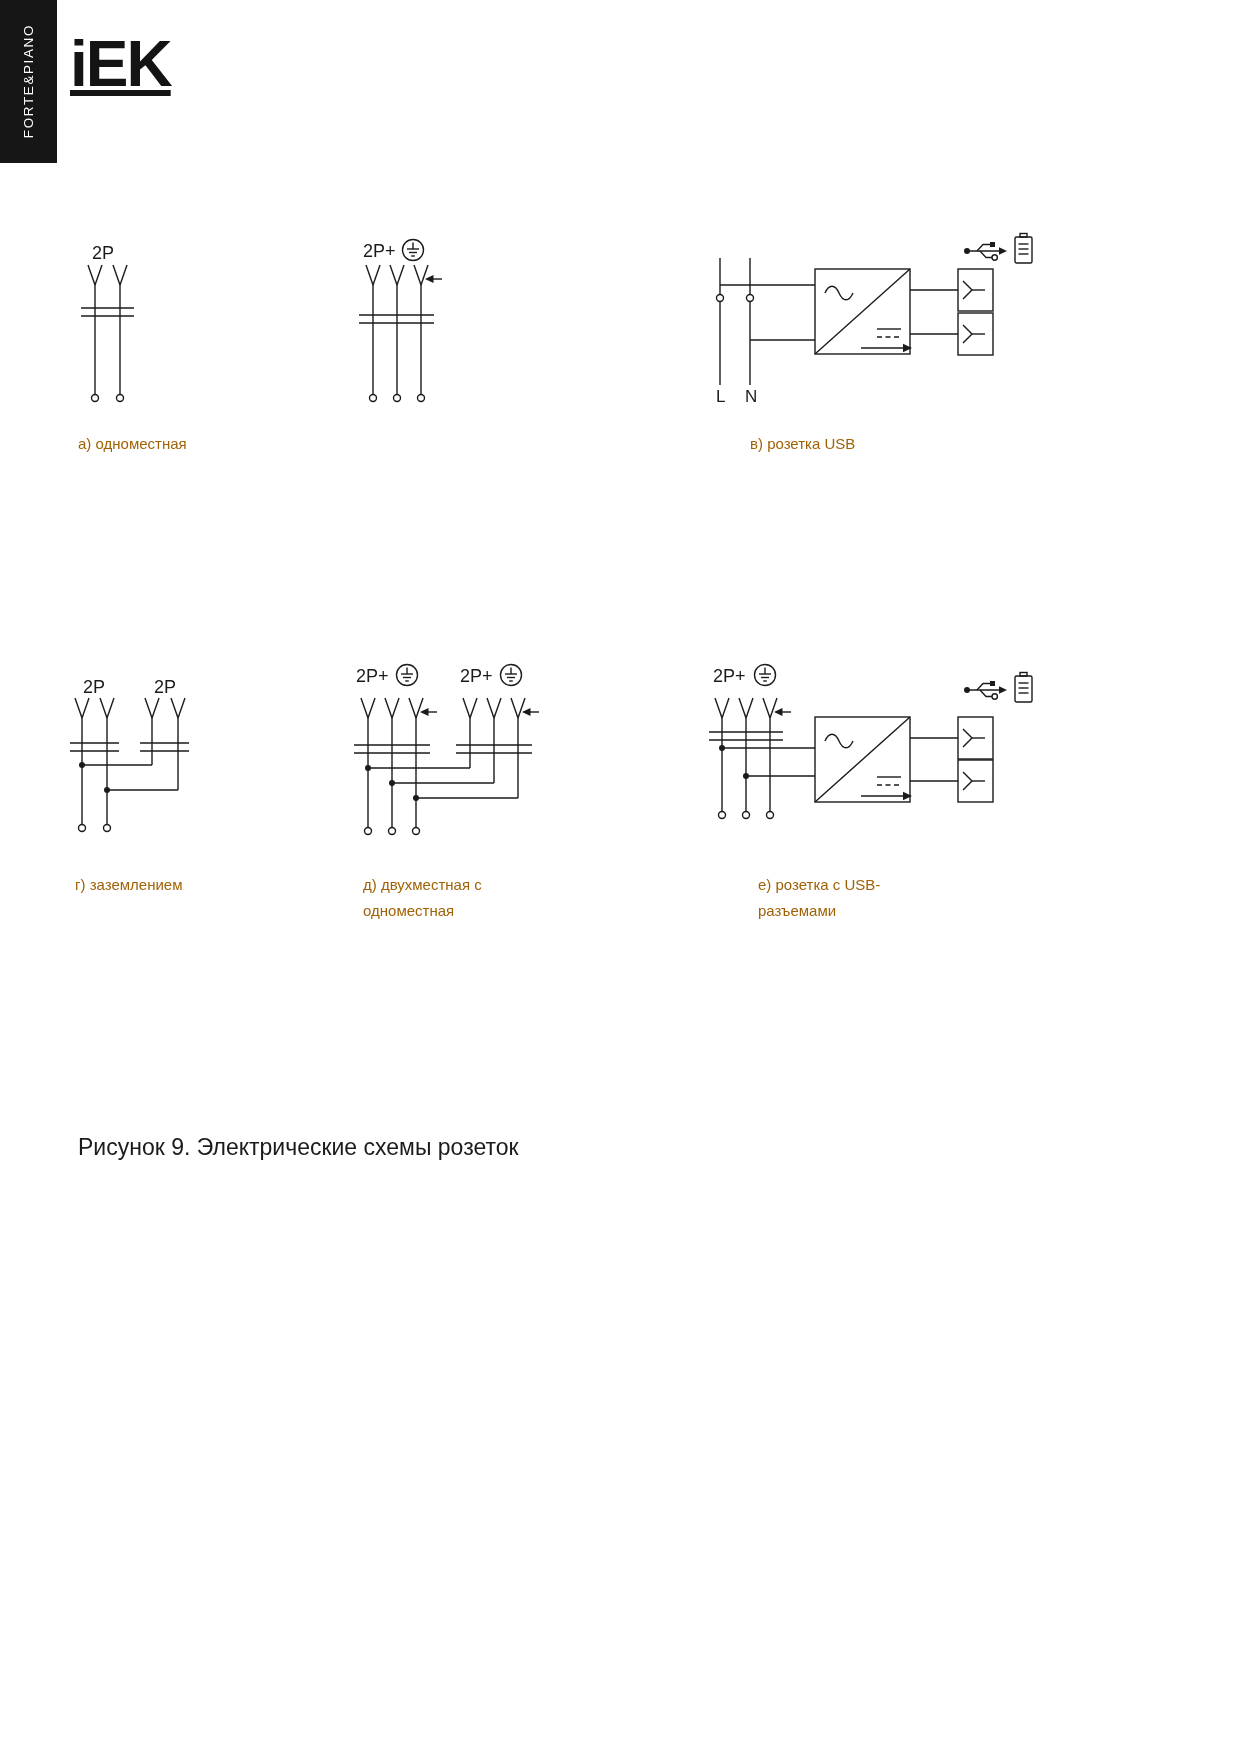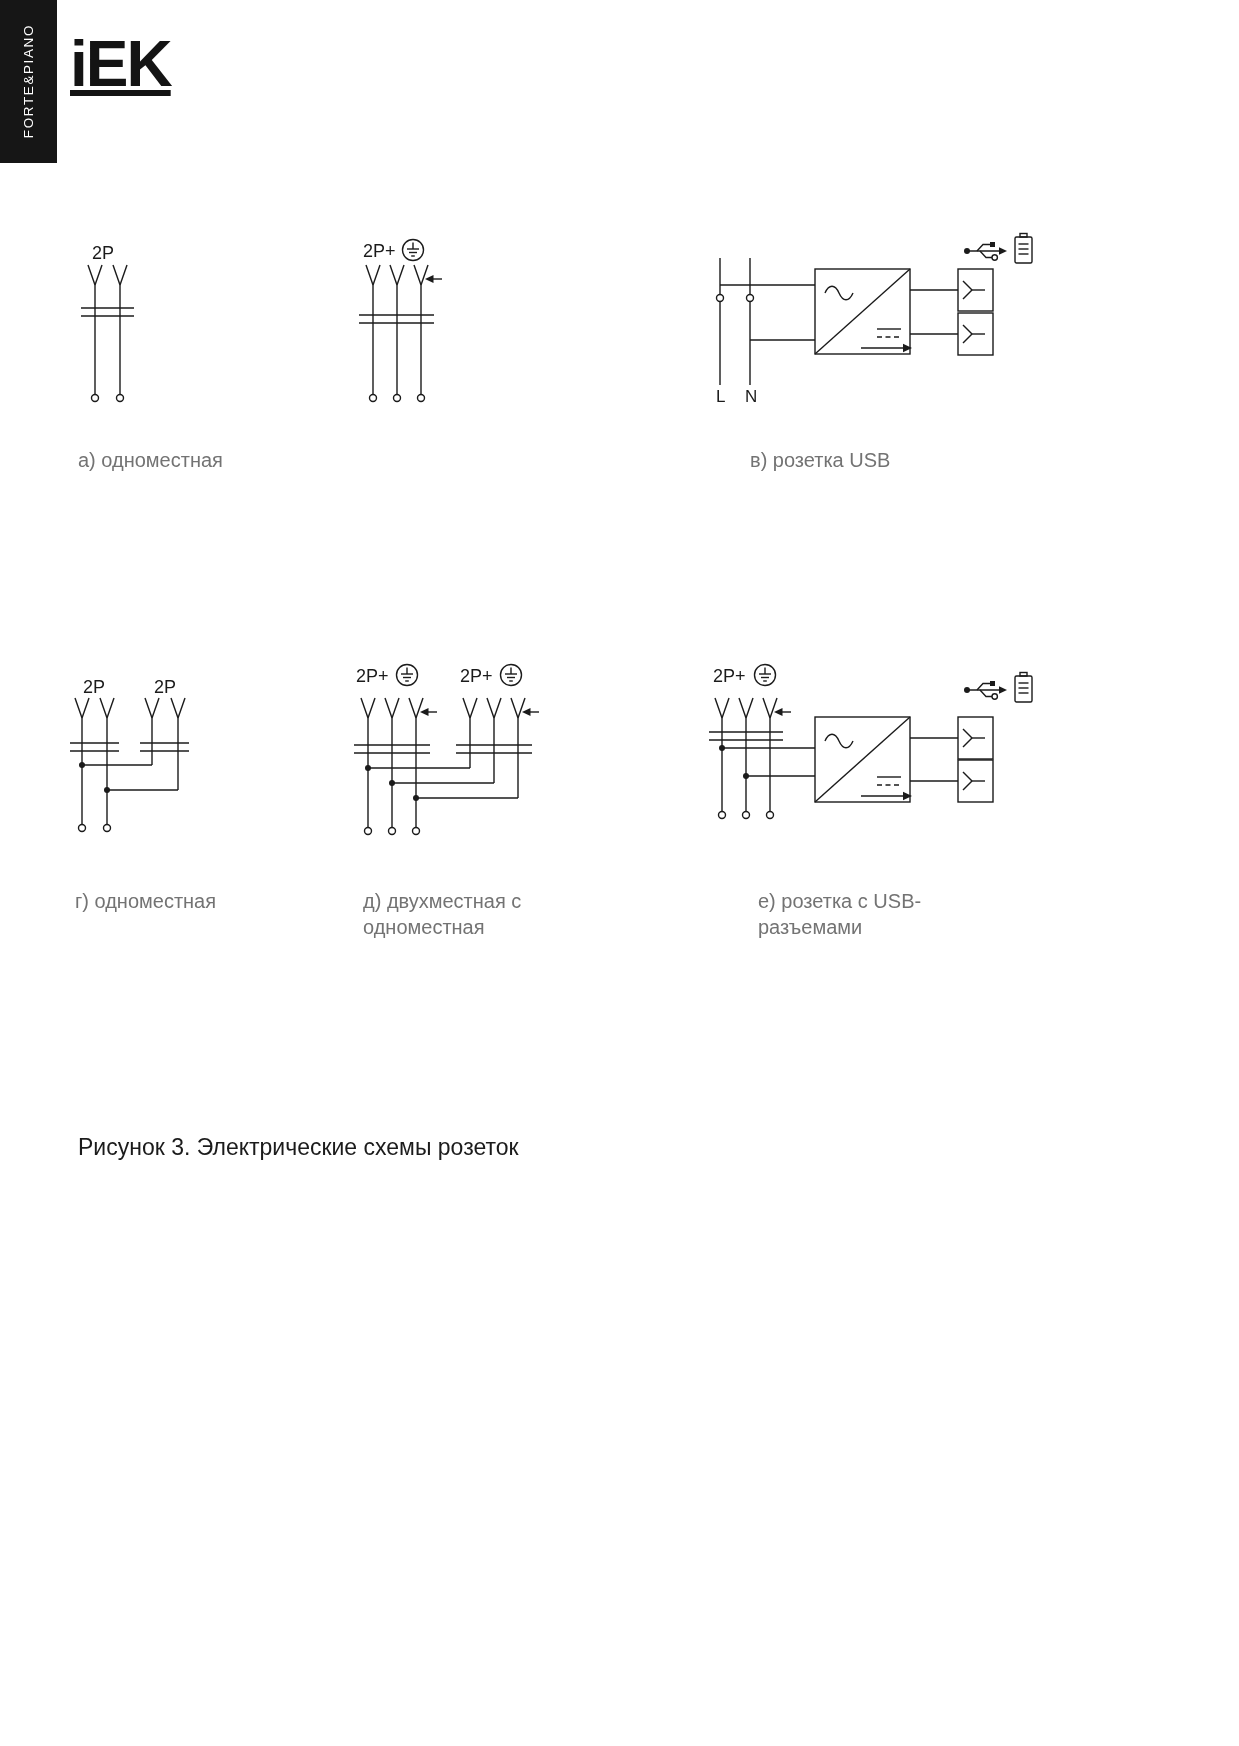--- a/index.html
+++ b/index.html
@@ -4,21 +4,21 @@
 <style>
   html,body{margin:0;padding:0;background:#ffffff;}
   .page{position:relative;width:1239px;height:1746px;background:#ffffff;
         font-family:"Liberation Sans",sans-serif;color:#1b1b1b;overflow:hidden;}
   .brand-bar{position:absolute;left:0;top:0;width:57px;height:163px;background:#161616;
         display:flex;align-items:center;justify-content:center;}
   .brand-text{color:#ffffff;font-size:13.5px;letter-spacing:1.6px;
         writing-mode:vertical-rl;transform:rotate(180deg);white-space:nowrap;}
   .logo{position:absolute;left:70px;top:32px;font-size:64px;font-weight:bold;
         letter-spacing:-2px;color:#141414;line-height:1;text-decoration:underline;}
-  .caption{position:absolute;font-size:20px;line-height:26px;color:#737373;margin-top:16px;}
+  .caption{position:absolute;font-size:15px;line-height:26px;color:#a16207;}
   .figcaption{position:absolute;left:78px;top:1134px;font-size:23px;color:#1b1b1b;}
   svg.diagram{position:absolute;overflow:visible;}
   .ln{stroke:#1b1b1b;stroke-width:1.4;fill:none;}
   .fill{fill:#1b1b1b;stroke:none;}
   .opn{fill:#ffffff;stroke:#1b1b1b;stroke-width:1.4;}
   .dash{stroke-dasharray:5 3.5;}
   svg.diagram text{fill:#1b1b1b;stroke:none;font-size:18px;font-family:"Liberation Sans",sans-serif;}
   svg.diagram text.small{font-size:17px;}
   .defs-svg{position:absolute;width:0;height:0;}
 </style>
@@ -162,21 +162,21 @@
       <line x1="75" y1="86" x2="124" y2="86"></line>
       <line x1="17" y1="100" x2="87" y2="100"></line>
       <line x1="42" y1="125" x2="113" y2="125"></line>
     </g>
     <circle class="fill" cx="17" cy="100" r="3"></circle>
     <circle class="fill" cx="42" cy="125" r="3"></circle>
     <circle class="opn" cx="17" cy="163" r="3.5"></circle>
     <circle class="opn" cx="42" cy="163" r="3.5"></circle>
   </svg>
   <div class="caption" style="left:75px;top:872px">
-    <span>г) одноместная</span>
+    <span>г) заземлением</span>
   </div>
 
   <svg class="diagram" style="left:350px;top:660px" width="200" height="185">
     <text x="6" y="22">2P+</text>
     <use href="#gnd" x="57" y="15"></use>
     <text x="110" y="22">2P+</text>
     <use href="#gnd" x="161" y="15"></use>
     <g class="ln">
       <use href="#fork" x="18" y="58"></use>
       <use href="#fork" x="42" y="58"></use>
@@ -239,15 +239,15 @@
     <use href="#batt" x="310" y="12"></use>
     <circle class="opn" cx="17" cy="155" r="3.5"></circle>
     <circle class="opn" cx="41" cy="155" r="3.5"></circle>
     <circle class="opn" cx="65" cy="155" r="3.5"></circle>
   </svg>
   <div class="caption" style="left:758px;top:872px">
     <div>е) розетка с USB-</div>
     <div>разъемами</div>
   </div>
 
-  <div class="figcaption">Рисунок 3. Электрические схемы розеток</div>
+  <div class="figcaption">Рисунок 9. Электрические схемы розеток</div>
 
 </div>
 
 </body></html>

